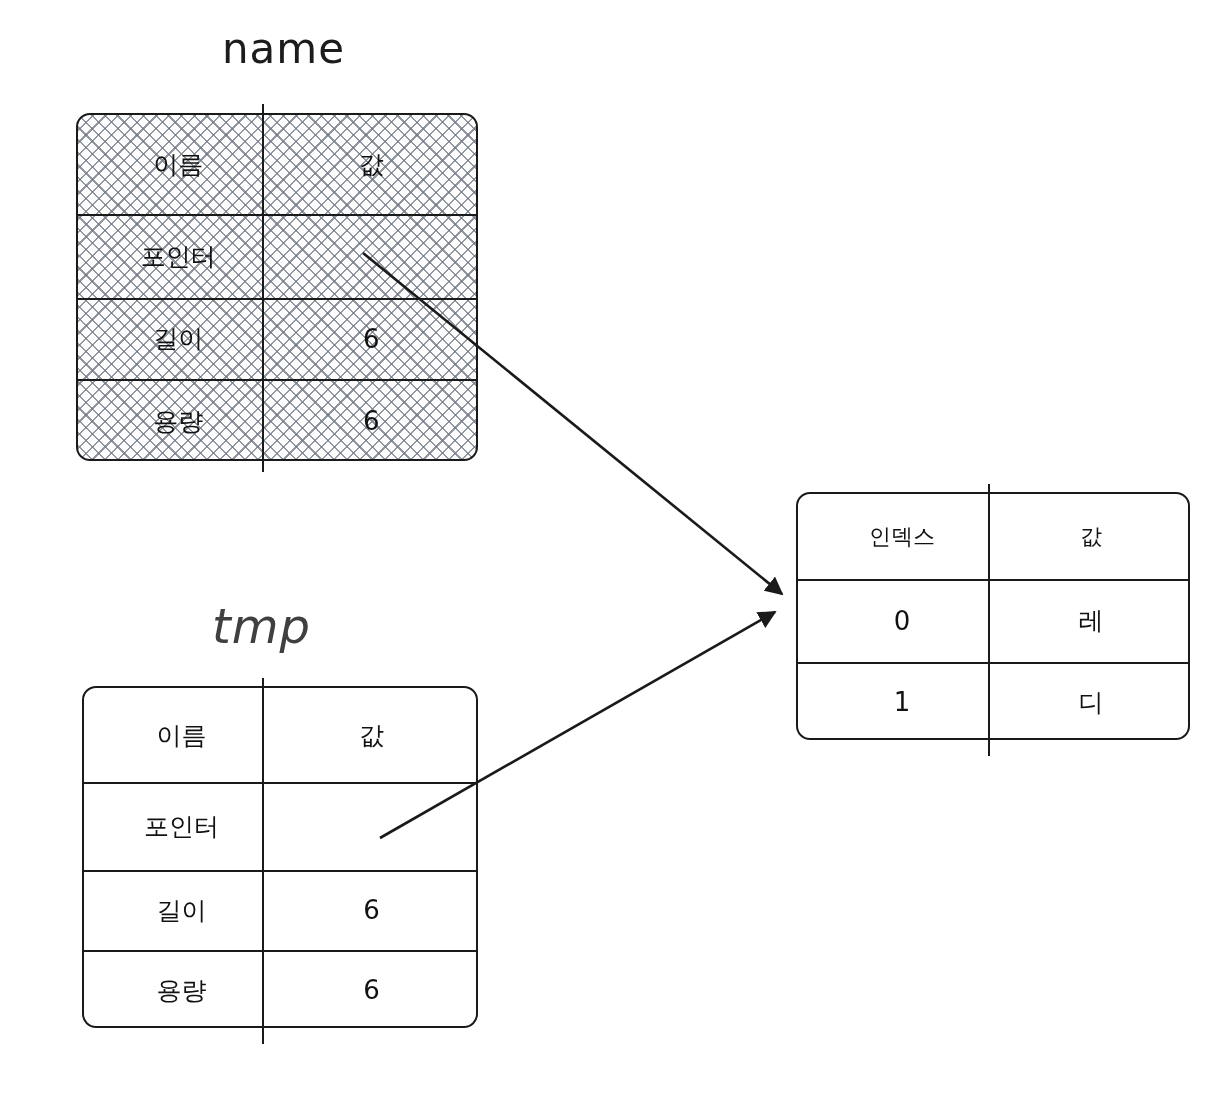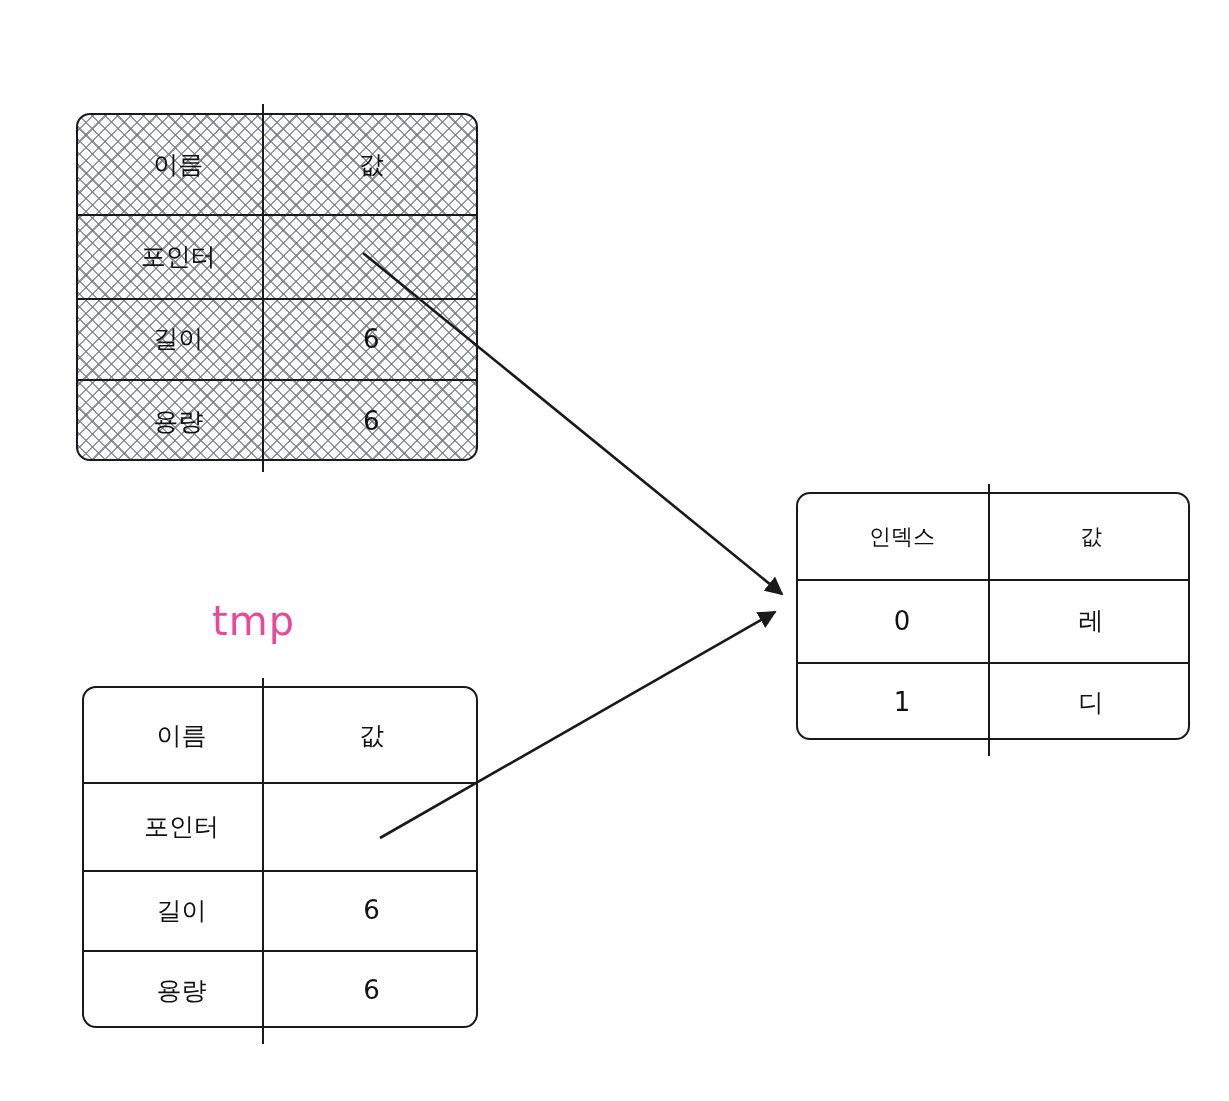--- a/index.html
+++ b/index.html
@@ -15,21 +15,21 @@
     position:absolute;
     font-family:"DejaVu Sans","Liberation Sans",sans-serif;
     font-weight:400;
     letter-spacing:1px;
     white-space:nowrap;
   }
   #title-name{
     left:222px;top:24px;font-size:42px;color:#1c1c1c;
   }
   #title-tmp{
-    left:212px;top:598px;font-size:40px;color:#ec4899;
+    left:212px;top:598px;font-size:48px;color:#404040;font-style:italic;
   }
 
   
   .tbl{
     position:absolute;
     box-sizing:border-box;
     border:2.5px solid #1a1a1a;
     border-radius:14px;
     background:#ffffff;
     overflow:hidden;
@@ -68,20 +68,21 @@
   svg.arrows{
     position:absolute;left:0;top:0;width:1229px;height:1101px;
     pointer-events:none;
   }
 </style>
 </head>
 <body>
 
 <div class="stage">
 
+  <div class="title" id="title-name">name</div>
 
   <div class="tbl hatched" id="name-table" style="left:76px;top:113px;width:402px;height:348px;">
 
     <div class="row" style="top:0;height:99px;">
       <div class="cell" style="width:184px;height:99px;">이름</div>
       <div class="cell" style="width:218px;height:99px;">값</div>
     </div>
     <div class="rowline" style="top:99px;"></div>
 
     <div class="row" style="top:99px;height:84px;">

